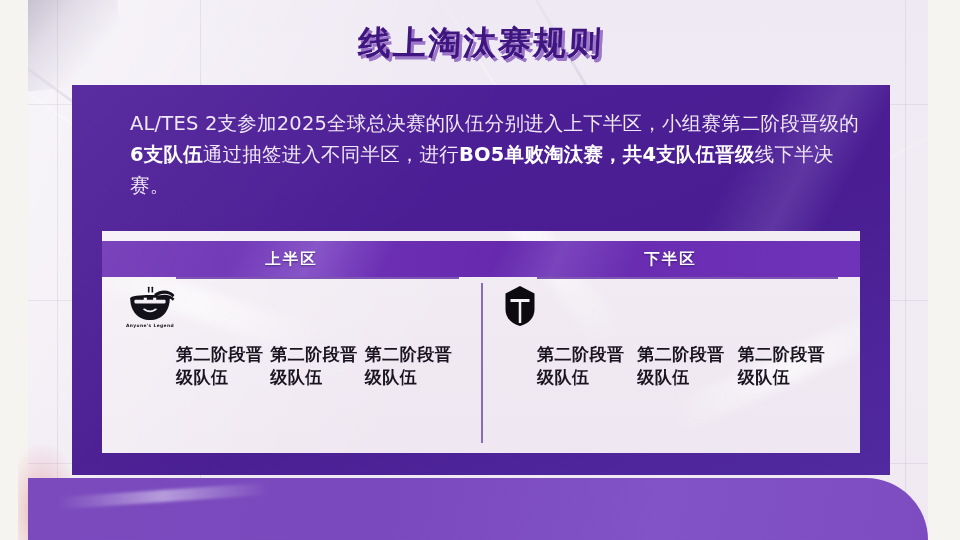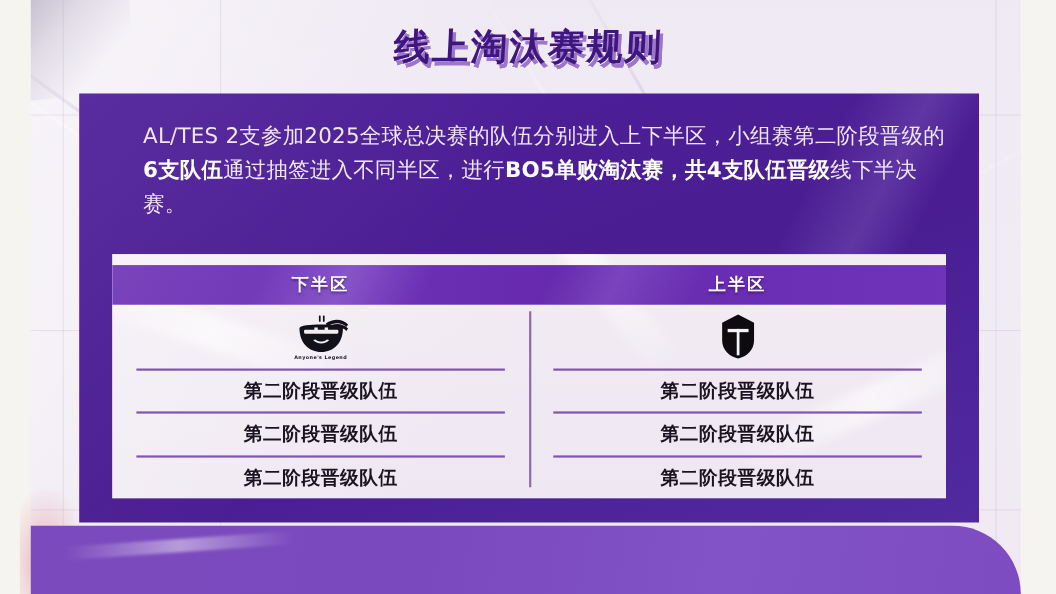--- a/index.html
+++ b/index.html
@@ -212,21 +212,21 @@
     display: flex;
     height: 176px;
     z-index: 2;
   }
   .col {
     flex: 1 1 50%;
     position: relative;
     padding: 0 22px;
     box-sizing: border-box;
     display: flex;
-    flex-direction: column;
+    flex-direction: row;
   }
   .col-divider {
     position: absolute;
     left: 50%;
     top: 6px; bottom: 10px;
     width: 2px;
     background: #8a6bb5;
     z-index: 3;
   }
 
@@ -310,24 +310,24 @@
     <div class="rules-text" id="rules-paragraph"><span>AL/TES 2支参加2025全球总决赛的队伍分别进入上下半区，小组赛第二阶段晋级的</span><b>6支队伍</b><span>通过抽签进入不同半区，进行</span><b>BO5单败淘汰赛，共4支队伍晋级</b><span>线下半决赛。</span></div>
 
     <div class="table-card">
 
       <div class="tc-streak" style="left:-40px; top:56px;  transform:rotate(18deg);"></div>
       <div class="tc-streak" style="left:300px; top:-10px; transform:rotate(52deg);"></div>
       <div class="tc-streak" style="left:560px; top:120px; transform:rotate(-24deg);"></div>
 
       <div class="head-band">
         <div class="head-cell">
-          <span>下半区</span>
+          <span>上半区</span>
         </div>
         <div class="head-cell">
-          <span>上半区</span>
+          <span>下半区</span>
         </div>
       </div>
 
       <div class="cols">
         <div class="col-divider"></div>
 
         <div class="col">
           <div class="logo-cell">
             <div class="logo-al">
               <svg viewBox="0 0 100 78" width="52" height="42" aria-hidden="true">

